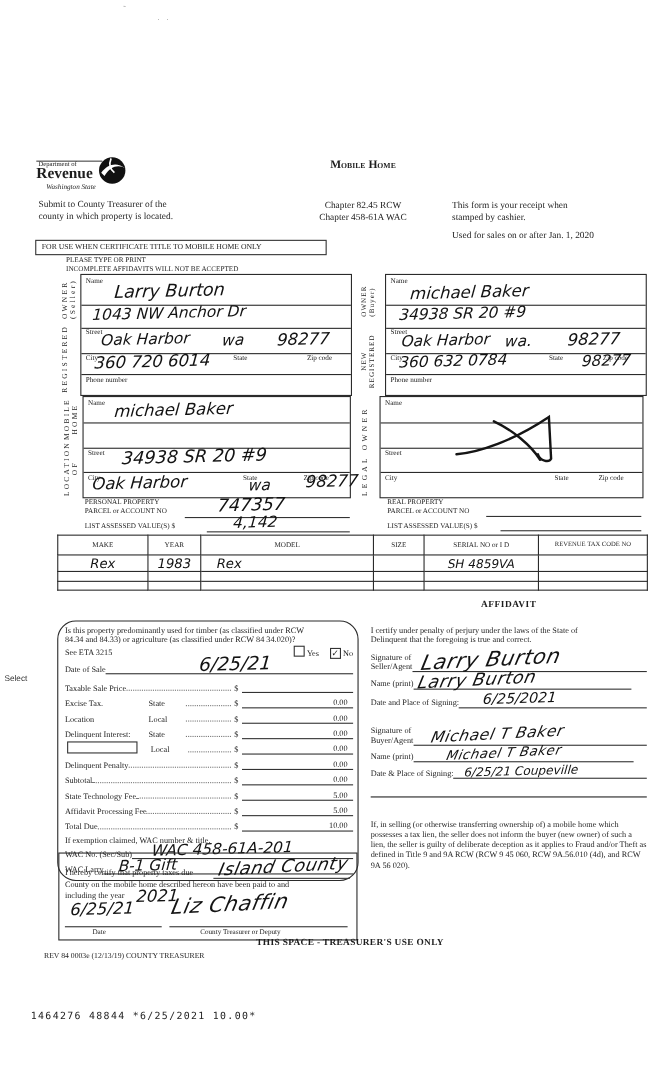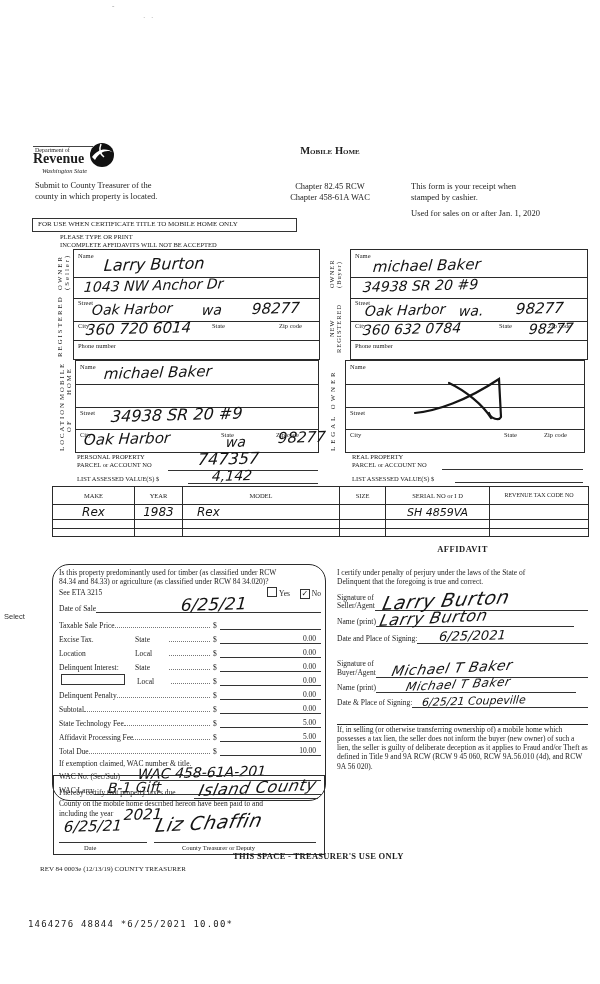--- a/index.html
+++ b/index.html
@@ -377,20 +377,20 @@
       </span>
     </div>
     <div class="arow" style="margin-top:4px;">
       <span class="lbl2">Date &amp; Place of Signing:</span>
       <span class="uline" style="height:10px;">
         <span class="hw hw-i" style="left:10px;bottom:-2px;font-size:11px;">6/25/21   Coupeville</span>
       </span>
     </div>
 
     <div style="border-top:1.5px solid #222;margin-top:16px;"></div>
-    <div class="para" style="">If, in selling (or otherwise transferring ownership of) a mobile home which possesses a tax lien, the seller does not inform the buyer (new owner) of such a lien, the seller is guilty of deliberate deception as it applies to Fraud and/or Theft as defined in Title 9 and 9A RCW (RCW 9 45 060, RCW 9A.56.010 (4d), and RCW 9A 56 020).</div>
+    <div class="para" style="margin-top:20px;">If, in selling (or otherwise transferring ownership of) a mobile home which possesses a tax lien, the seller does not inform the buyer (new owner) of such a lien, the seller is guilty of deliberate deception as it applies to Fraud and/or Theft as defined in Title 9 and 9A RCW (RCW 9 45 060, RCW 9A.56.010 (4d), and RCW 9A 56 020).</div>
   </div>
 
   <div class="abs" style="left:233px;top:851px;font-weight:bold;font-size:8.5px;letter-spacing:.3px;">THIS SPACE - TREASURER'S USE ONLY</div>
   <div class="abs" style="left:40px;top:865px;font-size:7px;">REV 84 0003e (12/13/19) COUNTY TREASURER</div>
   <div class="abs" style="left:28px;top:919px;font-family:'DejaVu Sans Mono',monospace;font-size:9px;letter-spacing:1.2px;color:#222;">1464276 48844 *6/25/2021 10.00*</div>
 
 </div>
 
 </body></html>

